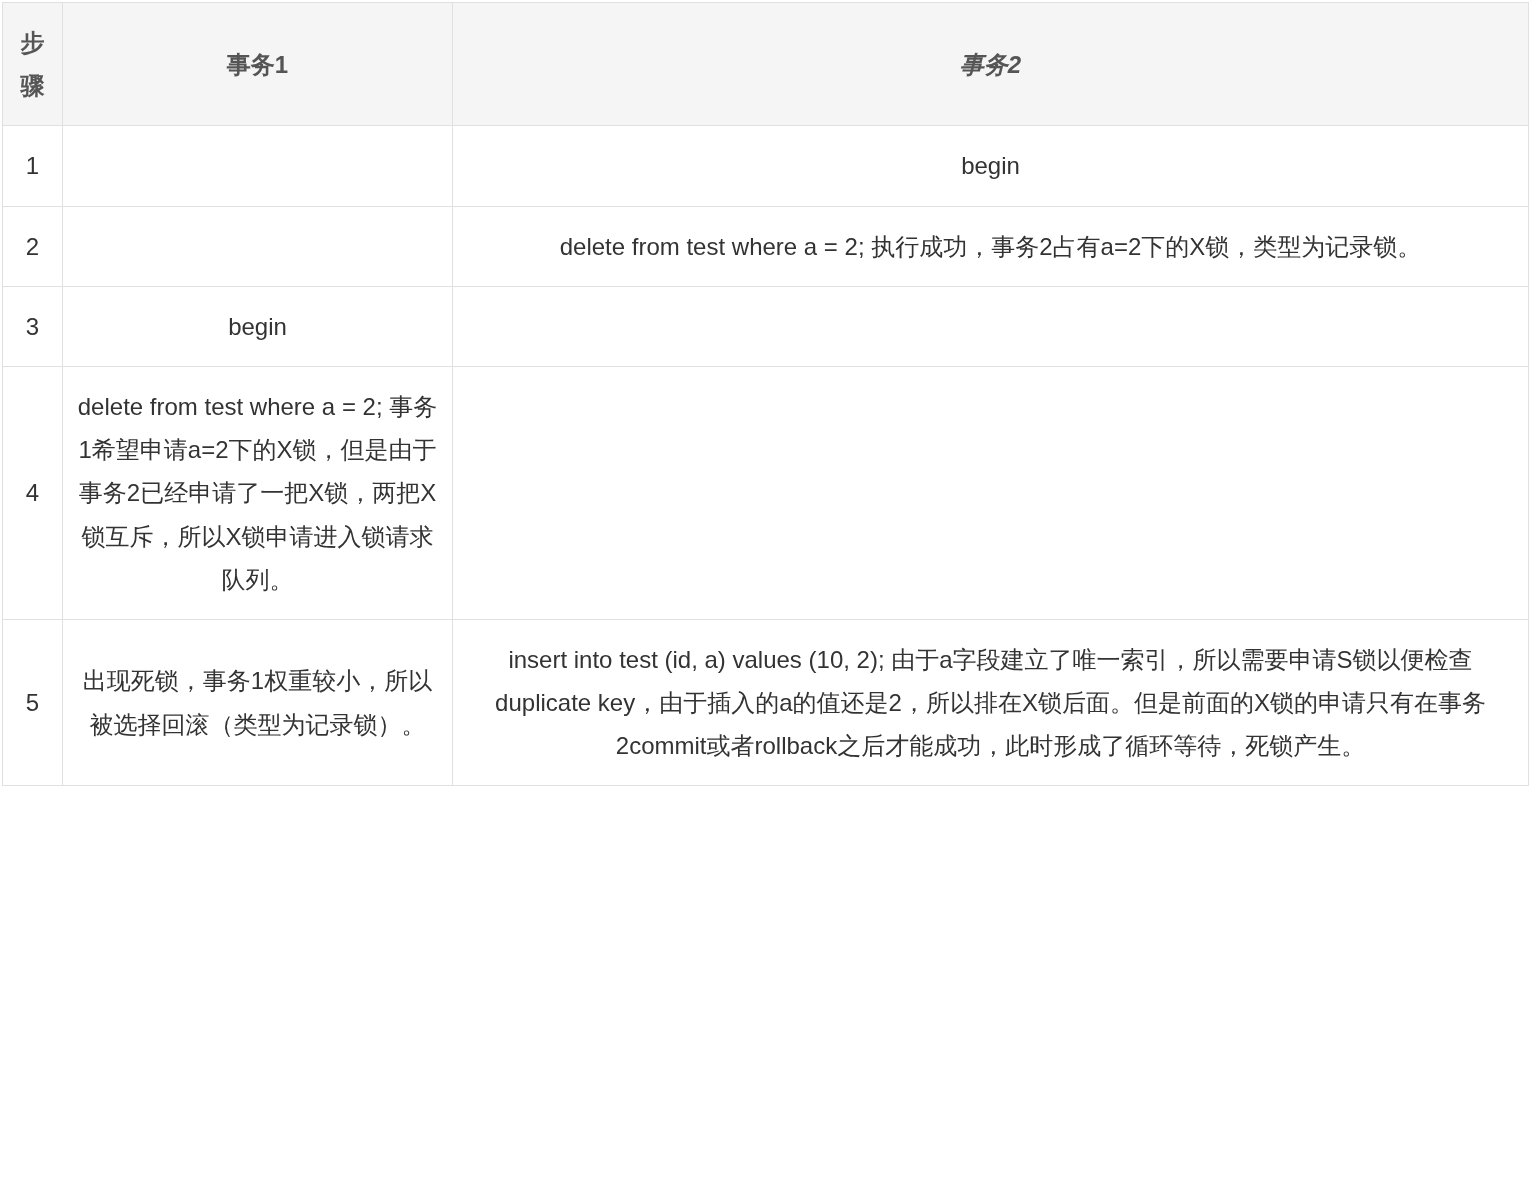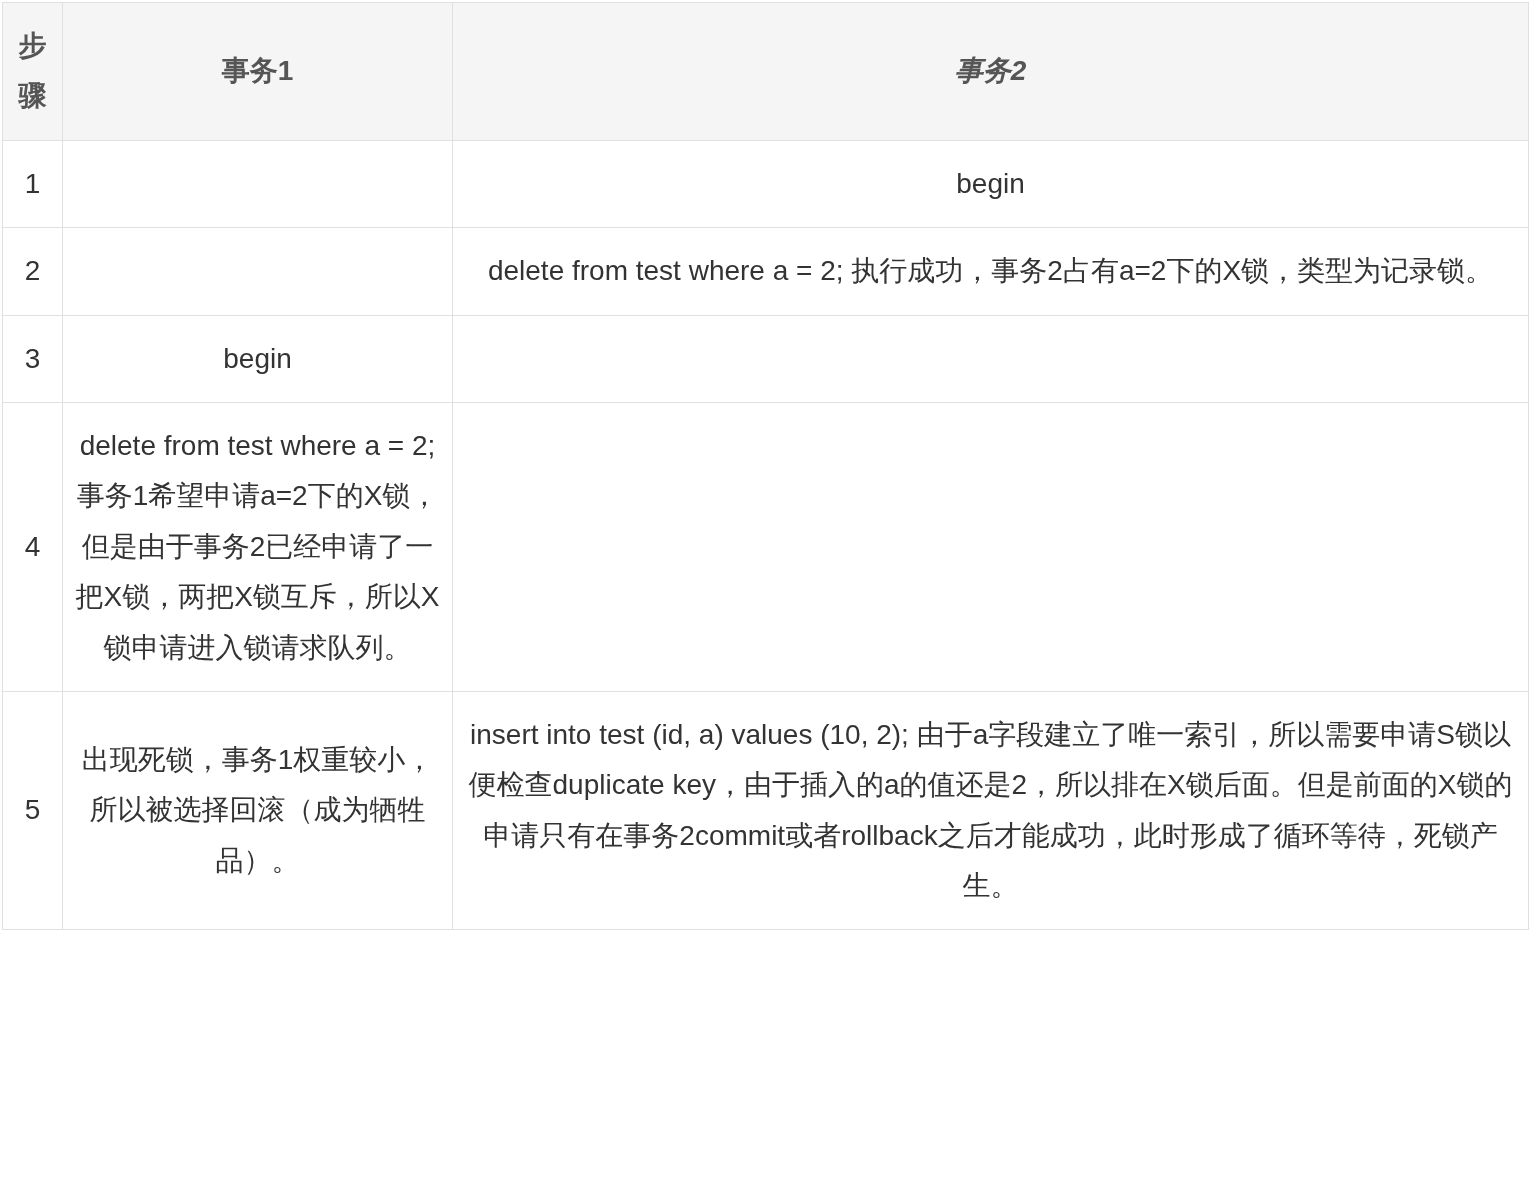--- a/index.html
+++ b/index.html
@@ -8,21 +8,21 @@
       box-sizing: border-box;
     }
     body {
       font-family: "Microsoft YaHei", "PingFang SC", -apple-system, BlinkMacSystemFont, "Segoe UI", Arial, sans-serif;
       background: #ffffff;
       padding: 2px;
     }
     table {
       border-collapse: collapse;
       width: 100%;
-      font-size: 28px;
+      font-size: 24px;
       color: #333333;
     }
     th, td {
       border: 1px solid #e0e0e0;
       padding: 18px 12px;
       text-align: center;
       vertical-align: middle;
       line-height: 1.8;
     }
     th {
@@ -71,17 +71,17 @@
       <td>begin</td>
       <td></td>
     </tr>
     <tr>
       <td>4</td>
       <td>delete from test where a = 2; 事务1希望申请a=2下的X锁，但是由于事务2已经申请了一把X锁，两把X锁互斥，所以X锁申请进入锁请求队列。</td>
       <td></td>
     </tr>
     <tr>
       <td>5</td>
-      <td>出现死锁，事务1权重较小，所以被选择回滚（成为牺牲品）。</td>
+      <td>出现死锁，事务1权重较小，所以被选择回滚（类型为记录锁）。</td>
       <td>insert into test (id, a) values (10, 2); 由于a字段建立了唯一索引，所以需要申请S锁以便检查duplicate key，由于插入的a的值还是2，所以排在X锁后面。但是前面的X锁的申请只有在事务2commit或者rollback之后才能成功，此时形成了循环等待，死锁产生。</td>
     </tr>
   </tbody>
 </table>
 
 </body></html>

